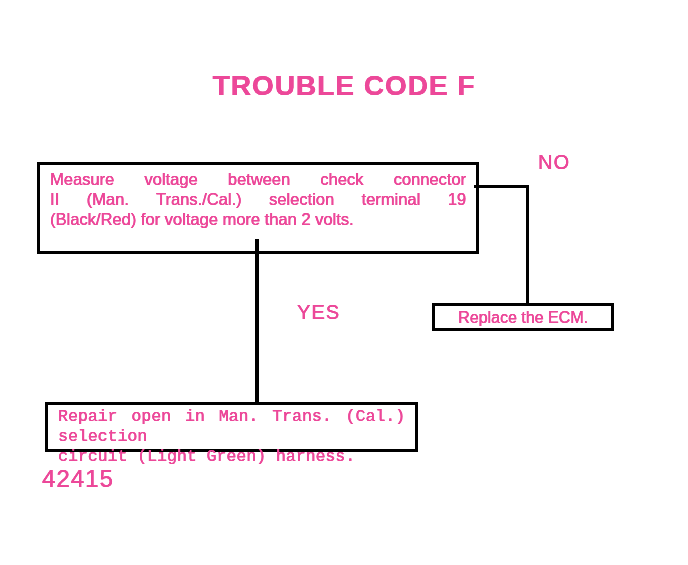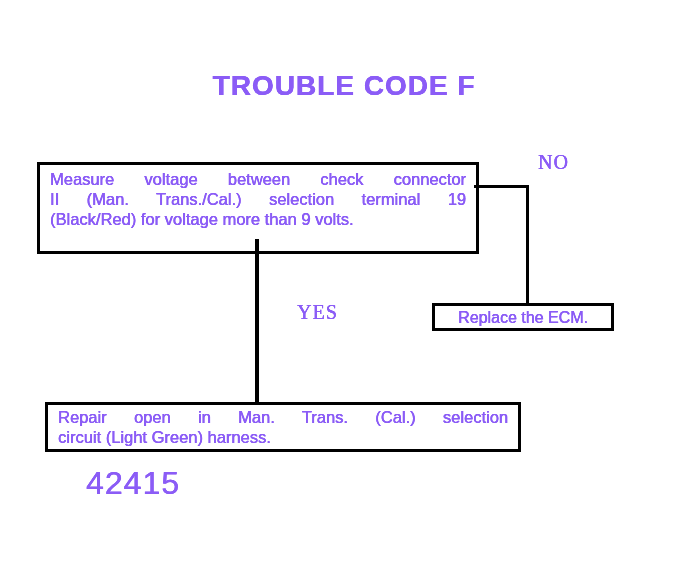--- a/index.html
+++ b/index.html
@@ -2,21 +2,21 @@
 <html><head>
 <meta charset="utf-8">
 <style>
   * { margin: 0; padding: 0; box-sizing: border-box; }
   html, body { background: #ffffff; }
   .page {
     position: relative;
     width: 688px;
     height: 565px;
     background: #ffffff;
-    color: #8b5cf6;
+    color: #ec4899;
     font-family: "Liberation Sans", sans-serif;
     overflow: hidden;
   }
   
   .ink { text-shadow: 0.35px 0 0 currentColor, 0 0.3px 0 currentColor; }
 
   .title {
     position: absolute;
     top: 70px; left: 0; width: 100%;
     text-align: center;
@@ -44,59 +44,58 @@
     left: 432px; top: 303px;
     width: 182px; height: 28px;
     font-size: 16px;
     line-height: 21px;
     text-align: center;
     padding-top: 1px;
   }
 
   .box-repair {
     left: 45px; top: 402px;
-    width: 476px; height: 50px;
+    width: 373px; height: 50px;
     padding: 2px 10px 0 10px;
+    font-family: Liberation Mono, monospace;
   }
   .box-repair .jline { text-align: justify; text-align-last: justify; }
   .box-repair .lline { text-align: left; }
 
   .branch-label {
     position: absolute;
     font-size: 20px;
     letter-spacing: 1px;
-    font-family: Liberation Serif, serif;
   }
   .label-no  { left: 538px; top: 151px; }
   .label-yes { left: 297px; top: 301px; text-align: right; }
 
   .connector { position: absolute; background: #000000; }
   .conn-no-h   { left: 474px; top: 185px; width: 55px;  height: 3px; }
   .conn-no-v   { left: 526px; top: 185px; width: 3px;   height: 121px; }
   .conn-yes-v  { left: 255px; top: 239px; width: 4px;   height: 165px; }
 
   .figure-number {
     position: absolute;
     left: 42px; top: 465px;
-    font-size: 32px;
+    font-size: 24px;
     letter-spacing: 1px;
-    margin-left: 44px;
   }
 </style>
 </head>
 <body>
 
 <div class="page">
 
   <div class="title ink">TROUBLE CODE F</div>
 
   <div class="flow-box box-step1 ink">
     <div class="jline">Measure voltage between check connector</div>
     <div class="jline">II (Man. Trans./Cal.) selection terminal 19</div>
-    <div class="lline">(Black/Red) for voltage more than 9 volts.</div>
+    <div class="lline">(Black/Red) for voltage more than 2 volts.</div>
   </div>
 
   <div class="branch-label label-no ink">NO</div>
 
   <div class="branch-label label-yes ink">YES</div>
 
   <div class="connector conn-no-h"></div>
 
   <div class="connector conn-no-v"></div>
 

